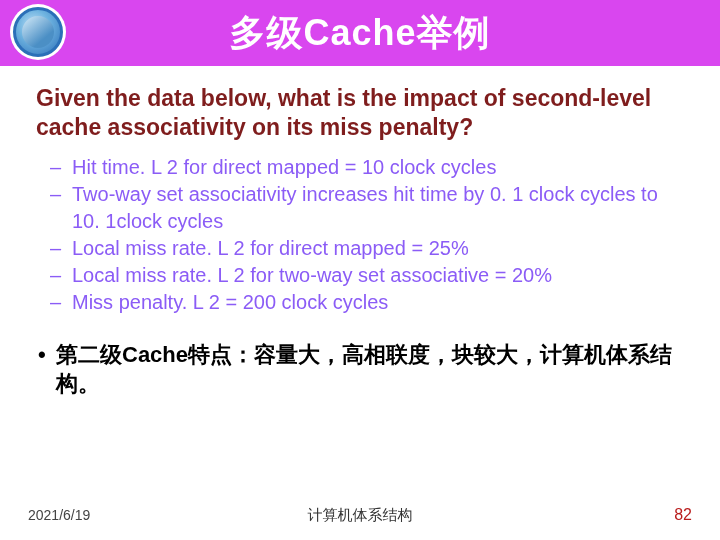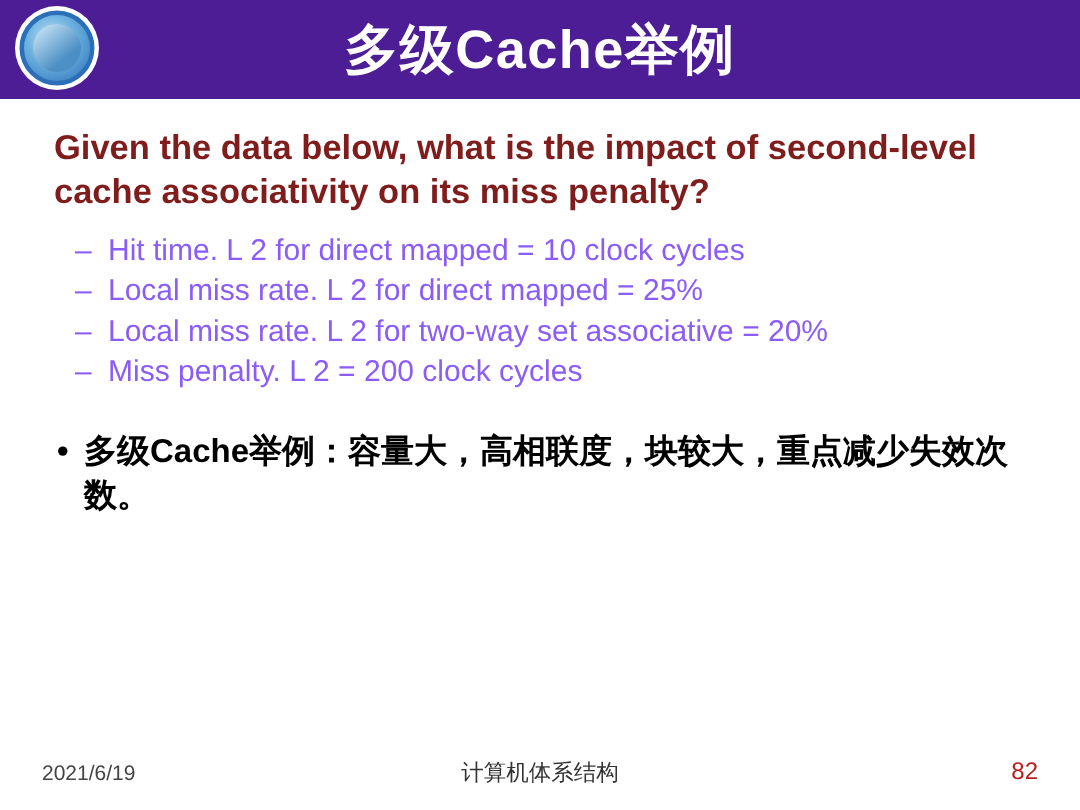--- a/index.html
+++ b/index.html
@@ -1,18 +1,18 @@
 <!DOCTYPE html>
 <html><head>
 <meta charset="utf-8">
 <style>
   * { margin: 0; padding: 0; box-sizing: border-box; }
   html, body { width: 720px; height: 540px; overflow: hidden; font-family: "Microsoft YaHei", "PingFang SC", Arial, sans-serif; background: #fff; }
   .slide { width: 720px; height: 540px; position: relative; background: #fff; display: flex; flex-direction: column; }
-  .title-bar { width: 100%; height: 66px; background: #4c1d95; display: flex; align-items: center; justify-content: center; position: relative; }
+  .title-bar { width: 100%; height: 66px; background: #d946ef; display: flex; align-items: center; justify-content: center; position: relative; }
   .logo { position: absolute; left: 10px; top: 4px; width: 56px; height: 56px; border-radius: 50%; background: #fff; display: flex; align-items: center; justify-content: center; }
   .logo-inner { width: 50px; height: 50px; border-radius: 50%; border: 3px solid #2b6fb8; background: radial-gradient(circle at 40% 35%, #bfe0f7 0%, #6eb3e0 40%, #2b6fb8 100%); position: relative; }
   .logo-inner::after { content: ""; position: absolute; left: 6px; top: 6px; width: 32px; height: 32px; border-radius: 50%; background: linear-gradient(140deg, #d7edfa 0%, #4b8fc5 70%); }
   .title { color: #fff; font-size: 36px; font-weight: 700; letter-spacing: 1px; }
   .body { flex: 1; padding: 18px 36px 0 36px; }
   .question { font-size: 23px; line-height: 1.25; font-weight: 700; color: #7f1d1d; margin-bottom: 12px; }
   .dash-list { list-style: none; padding-left: 36px; margin-bottom: 24px; }
   .dash-list li { font-size: 20px; line-height: 1.35; color: #8b5cf6; position: relative; padding-left: 0; }
   .dash-list li::before { content: "–"; position: absolute; left: -22px; }
   .bullet-list { list-style: none; padding-left: 20px; }
@@ -32,27 +32,28 @@
       <div class="logo-inner"></div>
     </div>
     <div class="title">多级Cache举例</div>
   </div>
 
   <div class="body">
     <div class="question">Given the data below, what is the impact of second-level cache associativity on its miss penalty?</div>
 
     <ul class="dash-list">
       <li>Hit time. L 2 for direct mapped = 10 clock cycles</li>
+      <li>Two-way set associativity increases hit time by 0. 1 clock cycles to 10. 1clock cycles</li>
       <li>Local miss rate. L 2 for direct mapped = 25%</li>
       <li>Local miss rate. L 2 for two-way set associative = 20%</li>
       <li>Miss penalty. L 2 = 200 clock cycles</li>
     </ul>
 
     <ul class="bullet-list">
-      <li>多级Cache举例：容量大，高相联度，块较大，重点减少失效次数。</li>
+      <li>第二级Cache特点：容量大，高相联度，块较大，计算机体系结构。</li>
     </ul>
   </div>
 
   <div class="footer">
     <span>2021/6/19</span>
     <span class="footer-center">计算机体系结构</span>
     <span class="page-num">82</span>
   </div>
 
 </div>

